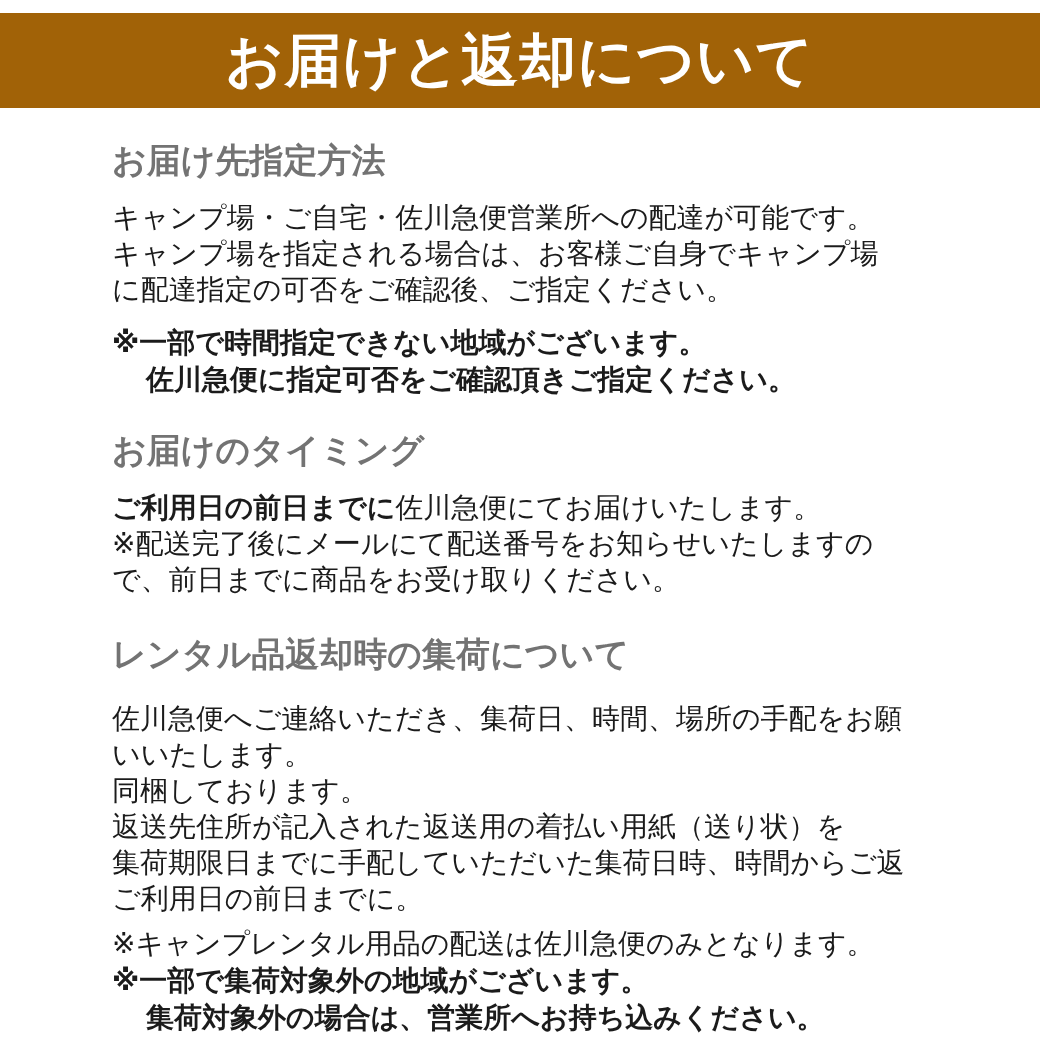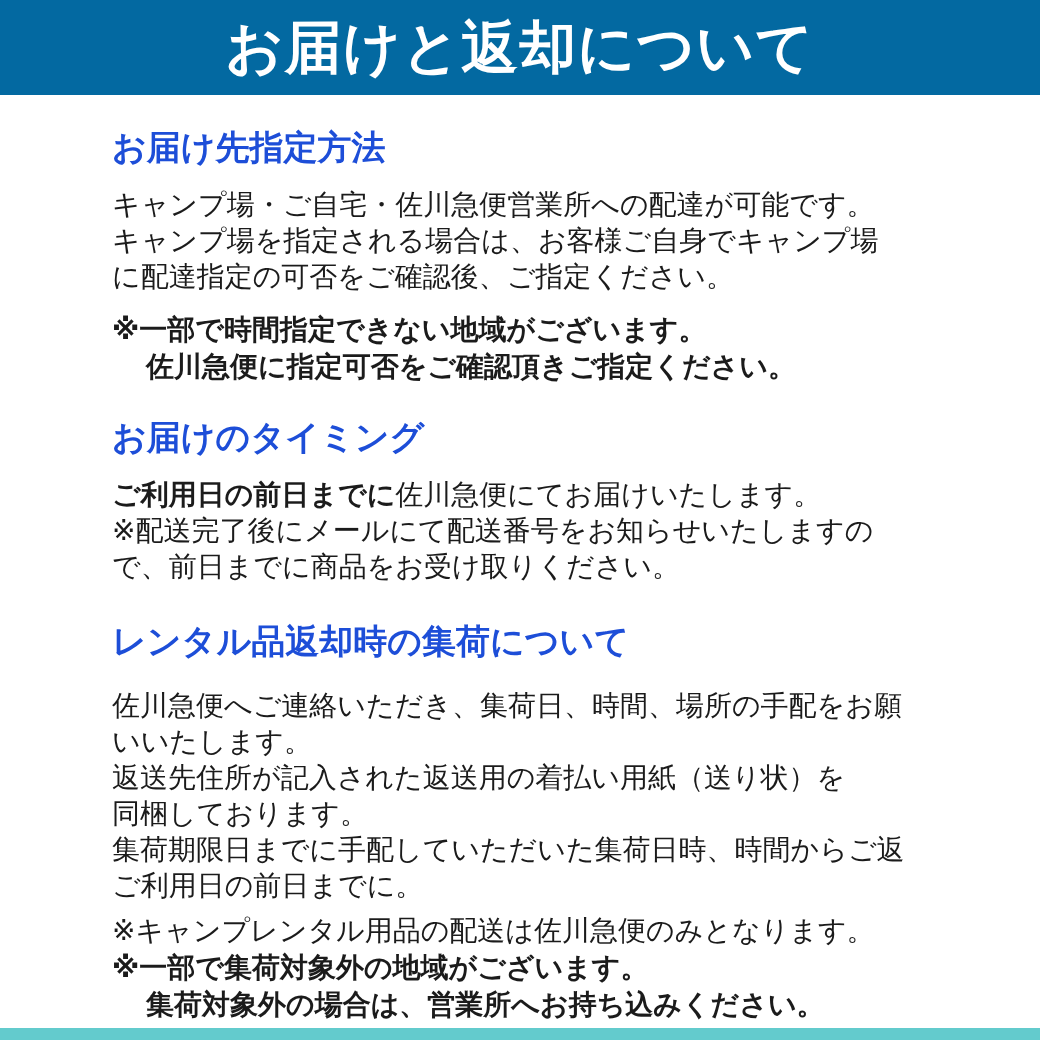--- a/index.html
+++ b/index.html
@@ -13,43 +13,44 @@
     color: #1b1b1b;
   }
   .page {
     position: relative;
     width: 1040px;
     height: 1040px;
     background: #ffffff;
   }
   .header-band {
     height: 95px;
-    background: #0369a1;
+    background: #a16207;
     display: flex;
     align-items: center;
     justify-content: center;
+    margin-top: 13px;
   }
   .header-band h1 {
     margin: 0;
     color: #ffffff;
     font-size: 57px;
     font-weight: 900;
     letter-spacing: 1px;
     line-height: 1;
     white-space: nowrap;
   }
   .content {
     padding: 0 100px 0 112px;
   }
   .section-heading {
     margin: 0;
     font-size: 34px;
     font-weight: 900;
     line-height: 34px;
-    color: #1d4ed8;
+    color: #737373;
     white-space: nowrap;
   }
   .sec1 .section-heading { margin-top: 35px; }
   .sec2 .section-heading { margin-top: 35px; }
   .sec3 .section-heading { margin-top: 39px; }
   .body-block {
     margin-top: 23px;
   }
   .sec3 .body-block { margin-top: 30px; }
   .text-line {
@@ -111,22 +112,22 @@
         <div class="text-line note-regular">※配送完了後にメールにて配送番号をお知らせいたしますの</div>
         <div class="text-line note-regular">で、前日までに商品をお受け取りください。</div>
       </div>
     </section>
 
     <section class="sec3">
       <h2 class="section-heading">レンタル品返却時の集荷について</h2>
       <div class="body-block">
         <div class="text-line">佐川急便へご連絡いただき、集荷日、時間、場所の手配をお願</div>
         <div class="text-line">いいたします。</div>
+        <div class="text-line">同梱しております。</div>
         <div class="text-line">返送先住所が記入された返送用の着払い用紙（送り状）を</div>
-        <div class="text-line">同梱しております。</div>
         <div class="text-line">集荷期限日までに手配していただいた集荷日時、時間からご返</div>
         <div class="text-line">ご利用日の前日までに。</div>
       </div>
       <div class="notes-block">
         <div class="note-line note-regular">※キャンプレンタル用品の配送は佐川急便のみとなります。</div>
         <div class="note-line note-strong">※一部で集荷対象外の地域がございます。</div>
         <div class="note-line note-strong indent">集荷対象外の場合は、営業所へお持ち込みください。</div>
       </div>
     </section>
 

